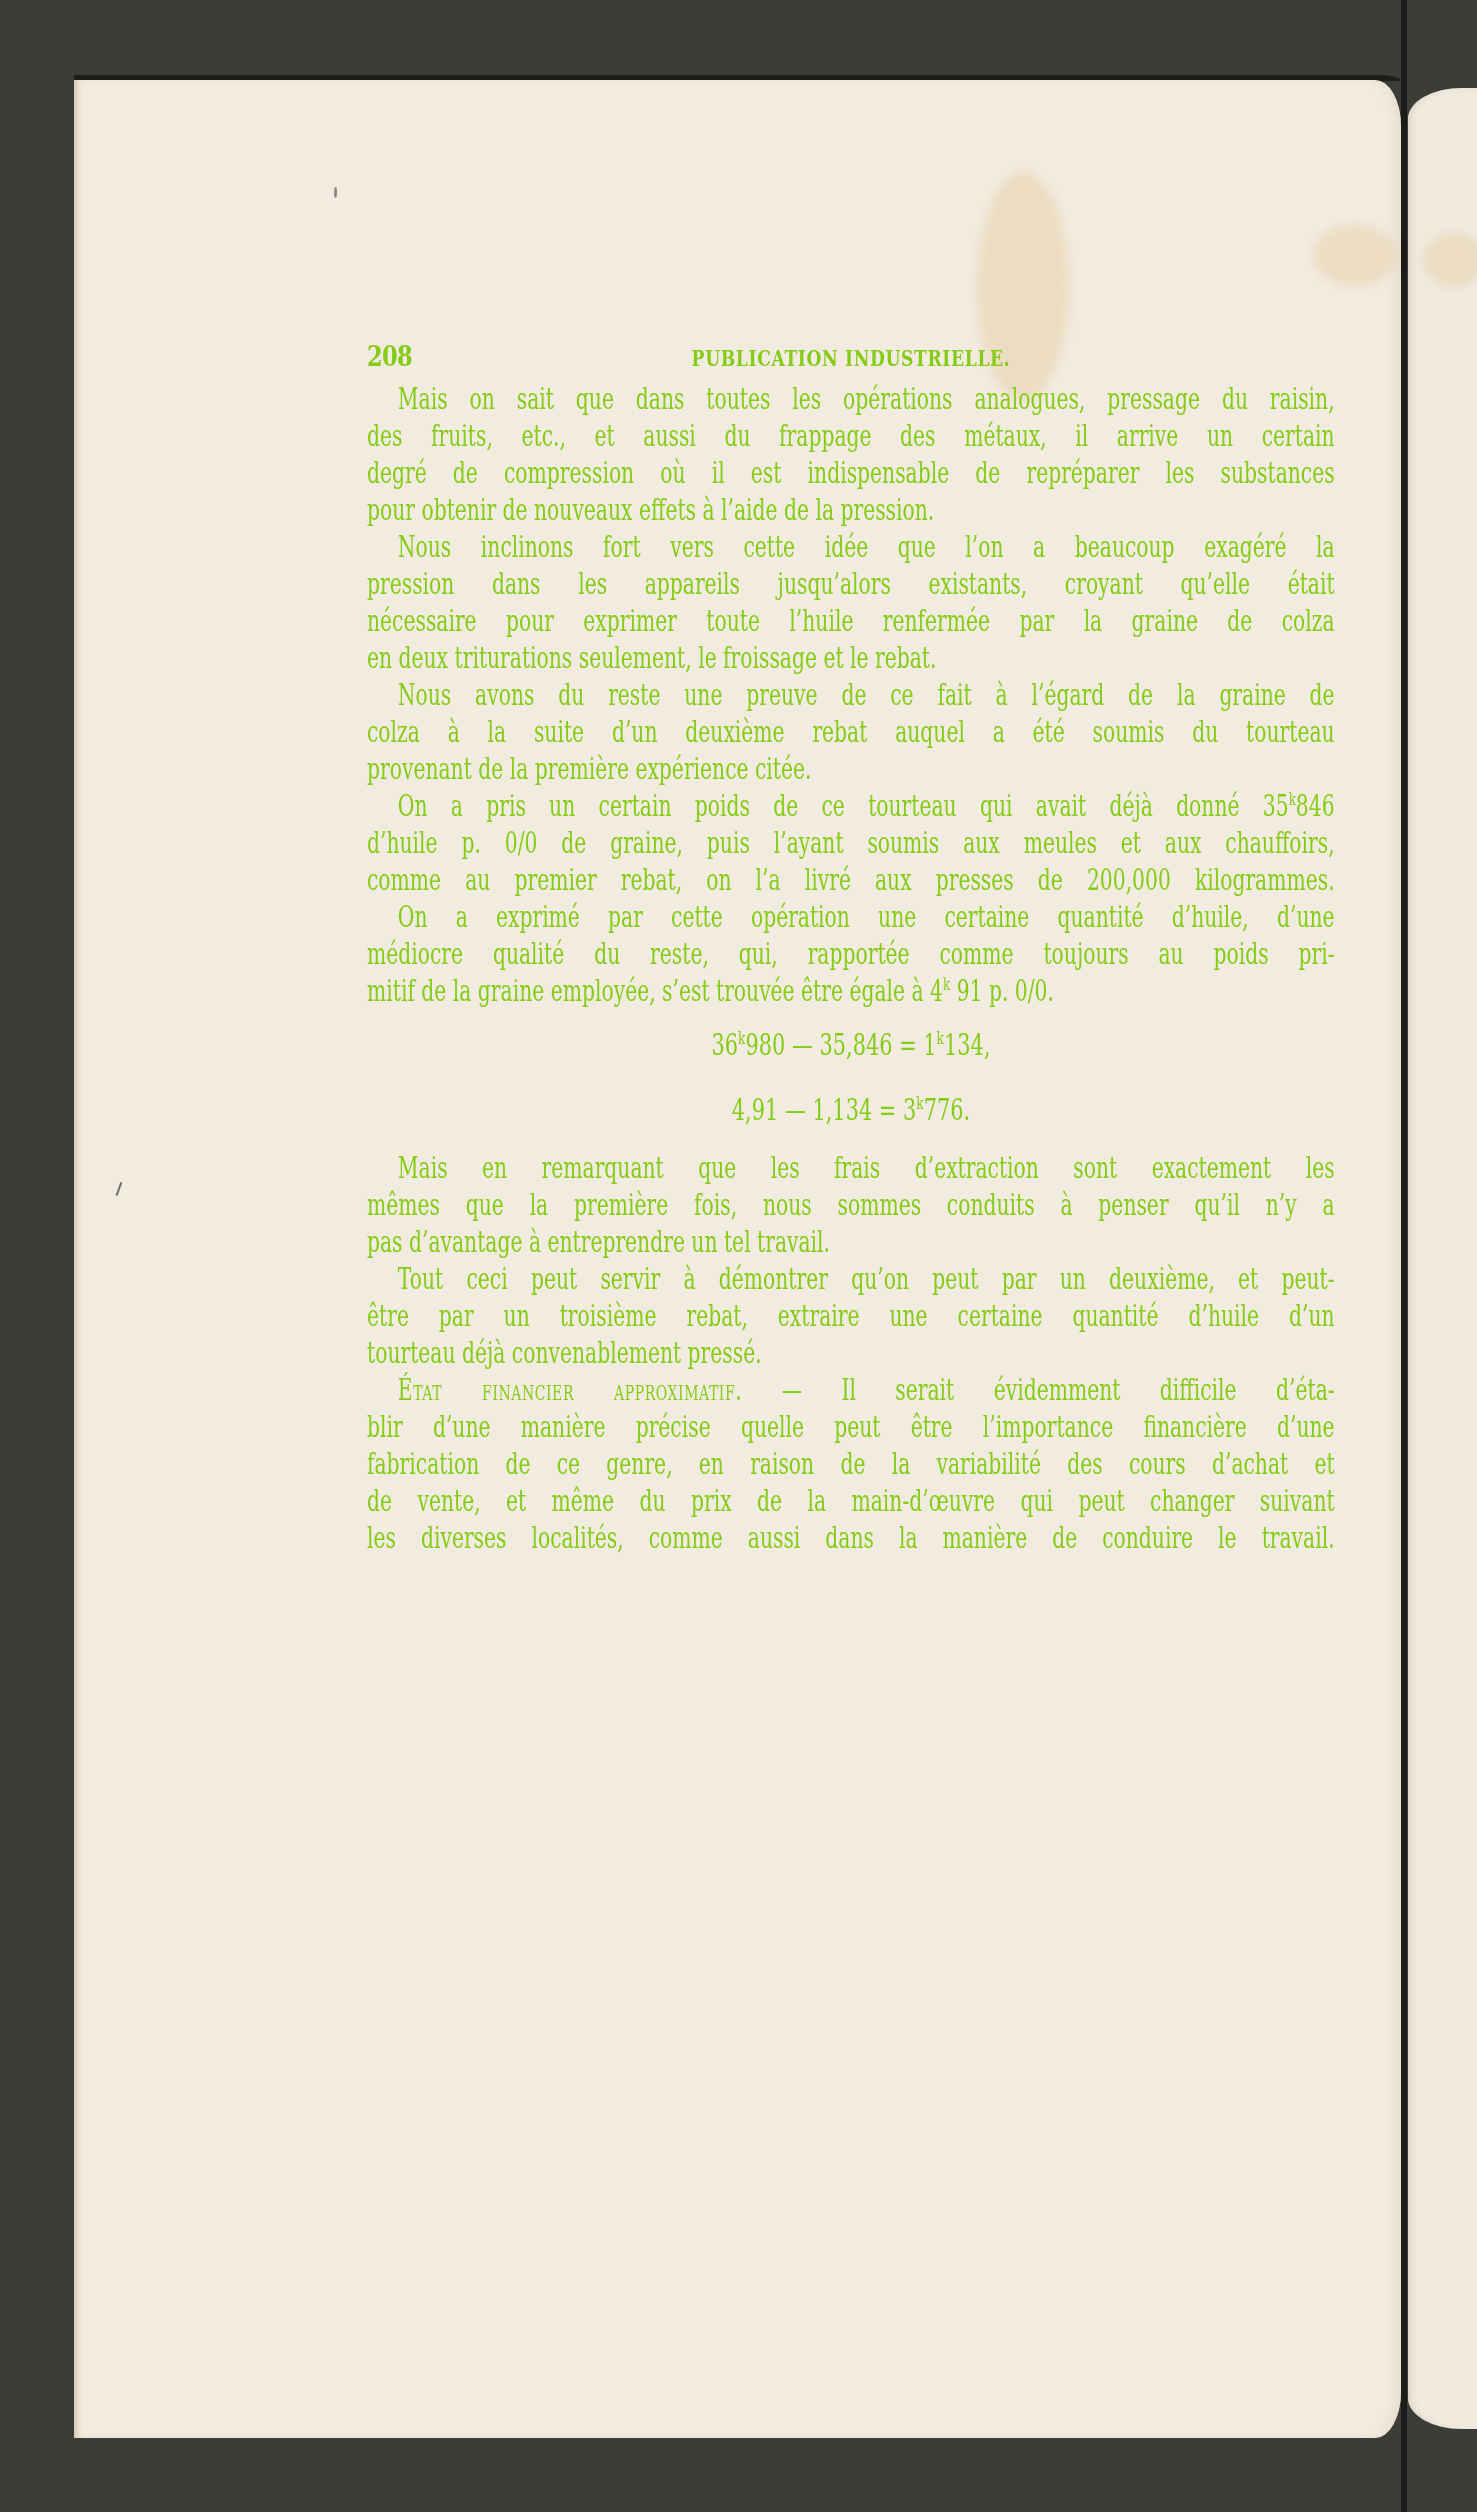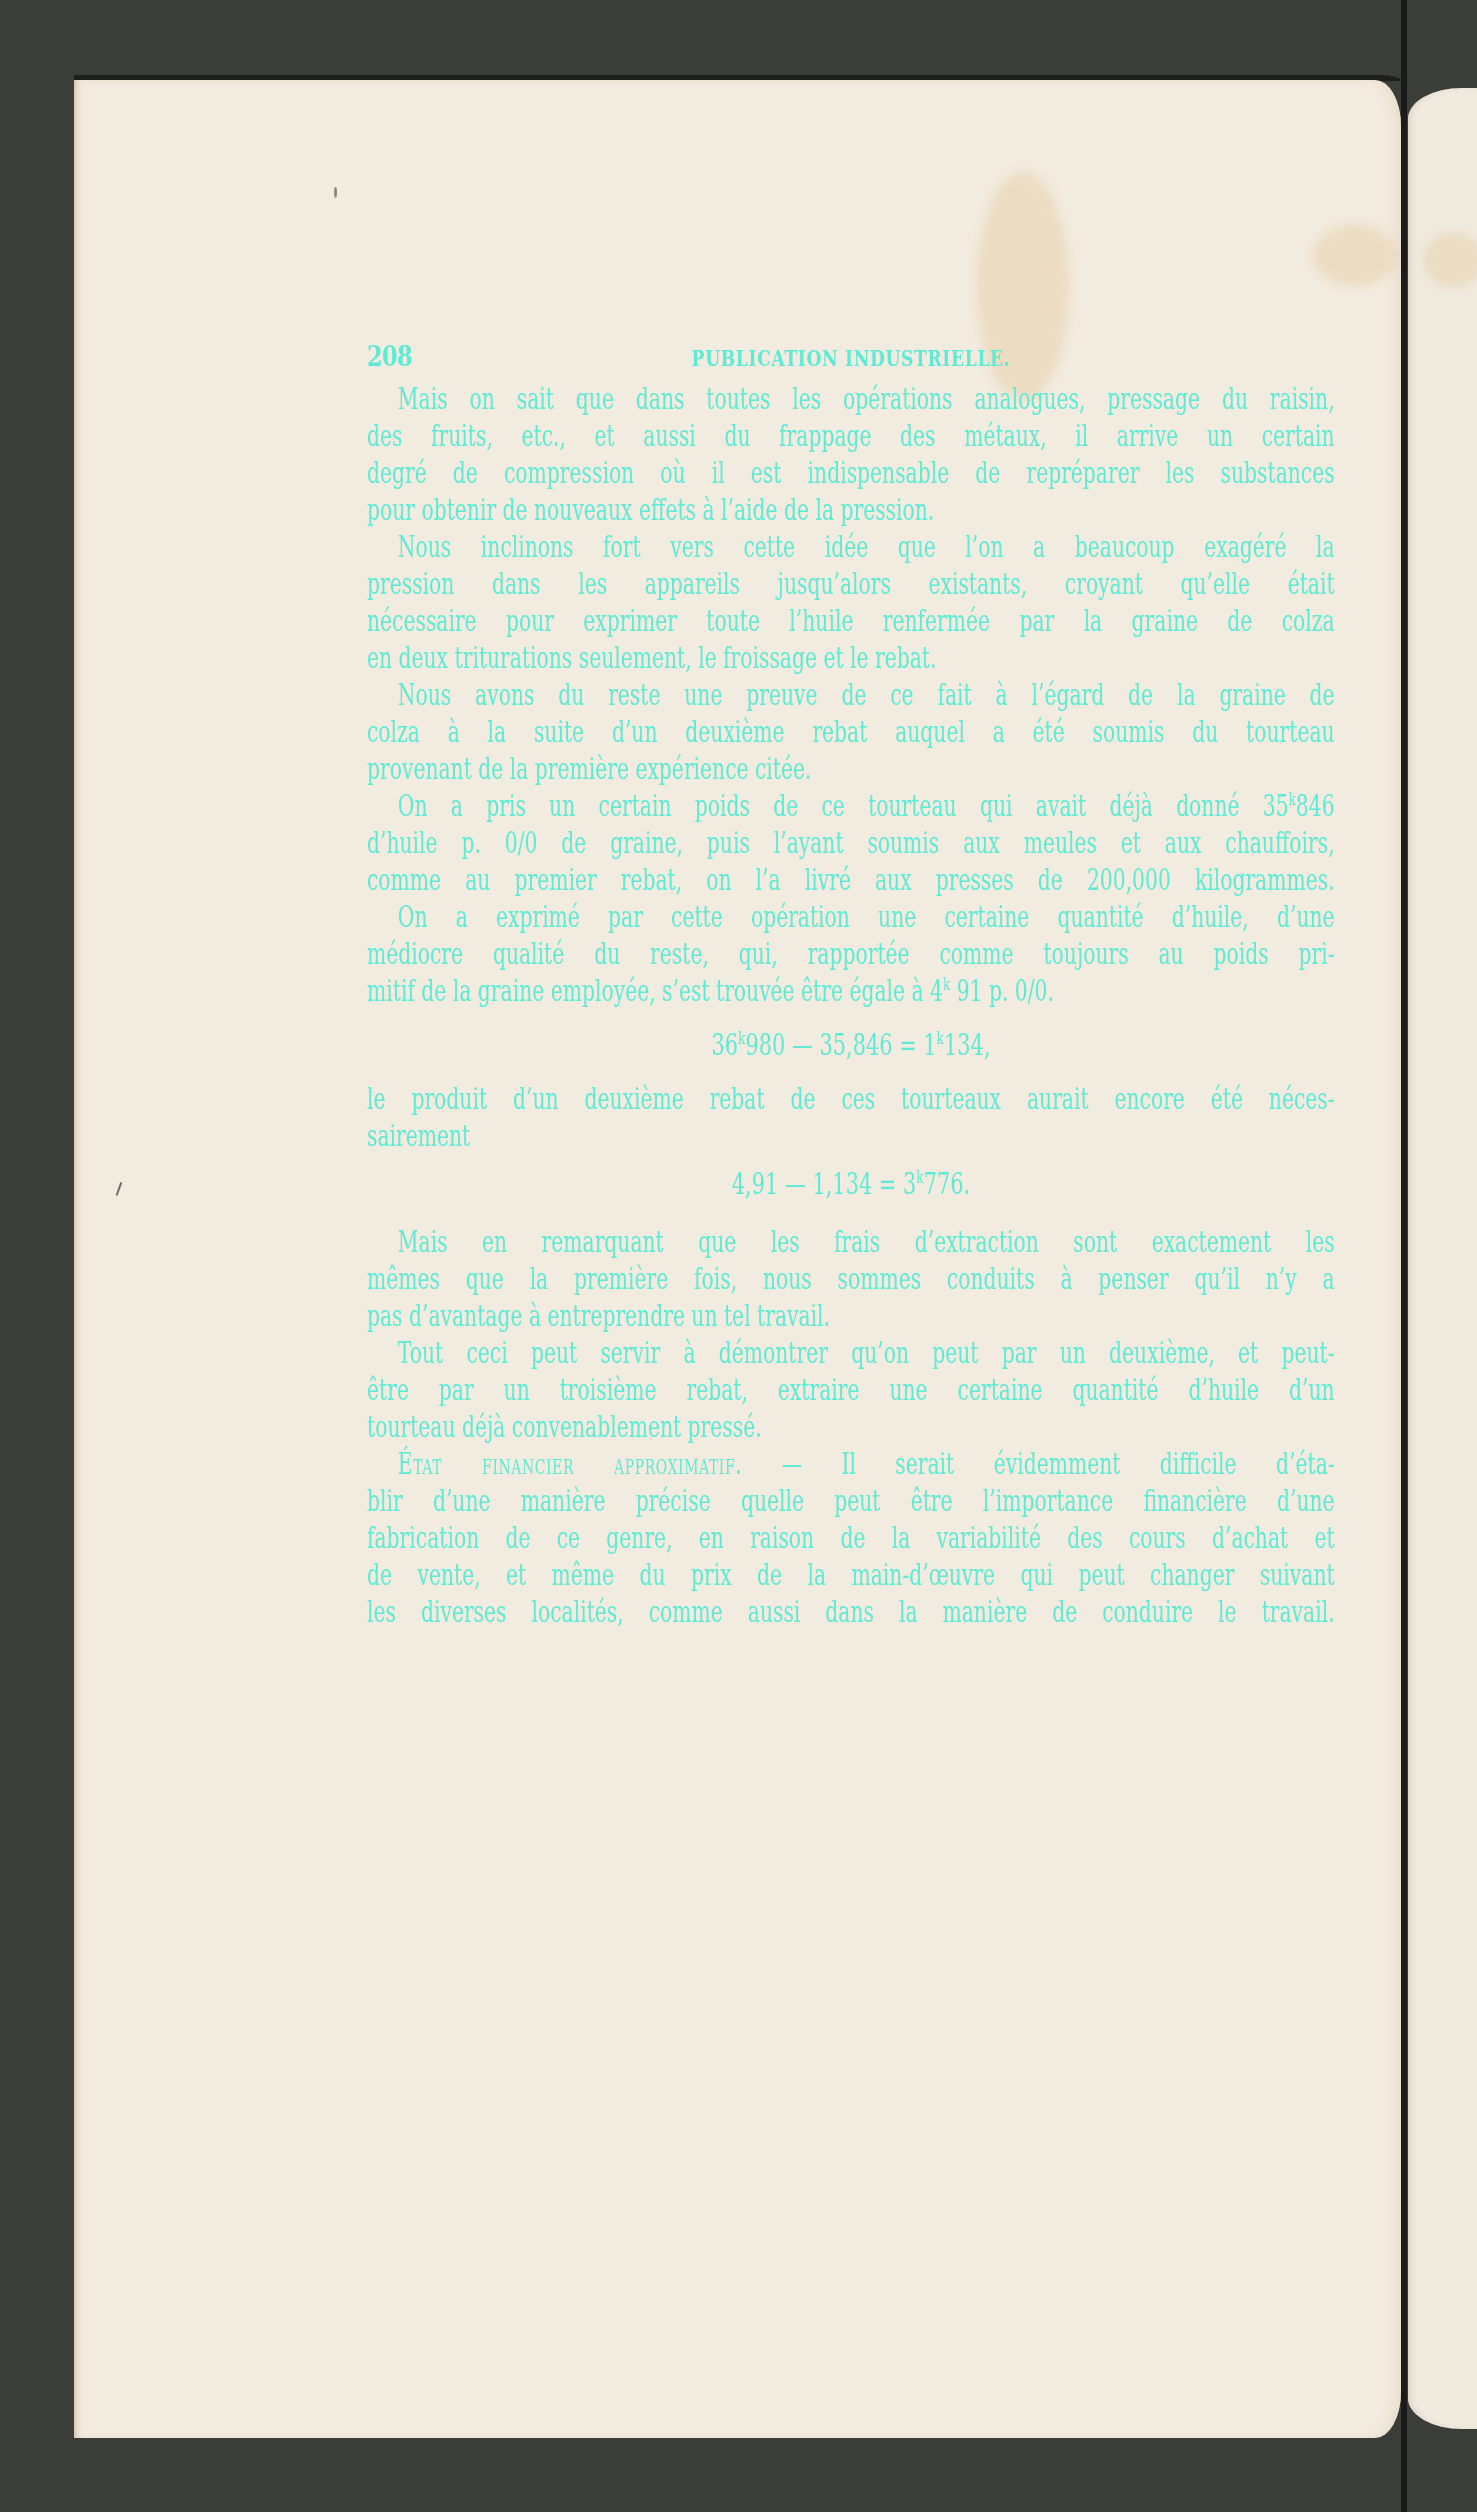--- a/index.html
+++ b/index.html
@@ -29,21 +29,21 @@
       position: absolute; left: 1401px; top: 0; width: 6.1px; height: 2512px;
       background: #1b1c19;
     }
     .stain { position: absolute; border-radius: 50%; background: rgba(226,196,140,0.35); filter: blur(4.6px); }
     .speck { position: absolute; width: 3.1px; height: 10.7px; background: #8e8a84; border-radius: 50%; }
     .speck2 { position: absolute; width: 2.3px; height: 13.8px; background: #6f6b66; transform: rotate(20deg); }
 
     .text-block {
       position: absolute; left: 367px; top: 340px; width: 968px;
       font-family: "DejaVu Serif", serif;
-      color: #5eead4;
+      color: #84cc16;
     }
     .running-head {
       position: relative; height: 38px; margin-bottom: 3.1px;
     }
     .page-number {
       position: absolute; left: 0; top: 0;
       font-size: 27.5px; font-weight: bold; letter-spacing: -0.8px;
       transform: scaleX(0.82); transform-origin: left center;
     }
     .running-title {
@@ -120,24 +120,20 @@
     <div class="line">médiocre qualité du reste, qui, rapportée comme toujours au poids pri-</div>
     <div class="line last"><span>mitif de la graine employée, s’est trouvée être égale à 4</span><sup class="k">k</sup><span> 91 p. 0/0.</span></div>
   </div>
 
 
   <div class="gap-sm"></div>
 
   <div class="equation"><span>36</span><sup class="k">k</sup><span>980 — 35,846 = 1</span><sup class="k">k</sup><span>134,</span></div>
   <div class="gap-sm"></div>
 
-  <div>
-    <div class="line">le produit d’un deuxième rebat de ces tourteaux aurait encore été néces-</div>
-    <div class="line last">sairement</div>
-  </div>
 
   <div class="gap-sm" style="height:10.7px"></div>
 
   <div class="equation"><span>4,91 — 1,134 = 3</span><sup class="k">k</sup><span>776.</span></div>
   <div class="gap-md"></div>
 
 
   <div>
     <div class="line indent">Mais en remarquant que les frais d’extraction sont exactement les</div>
     <div class="line">mêmes que la première fois, nous sommes conduits à penser qu’il n’y a</div>

